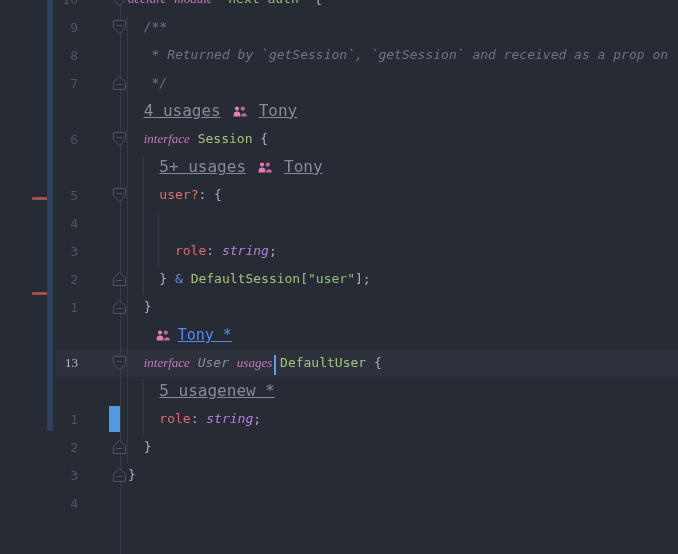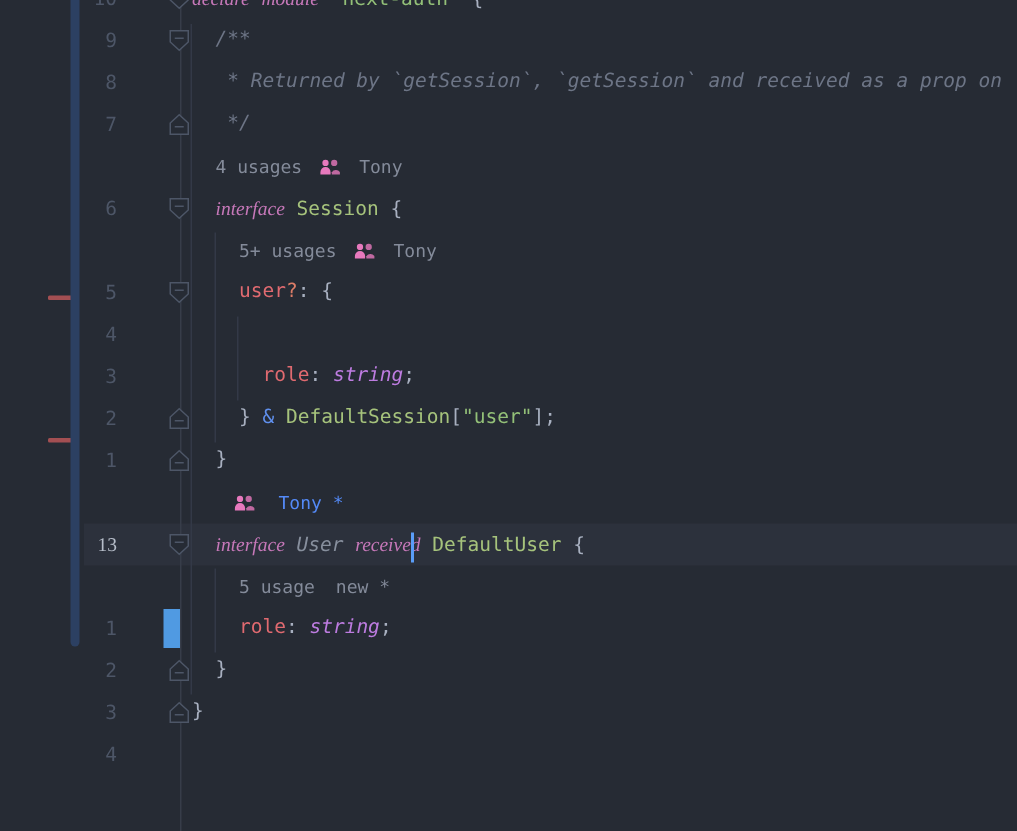--- a/index.html
+++ b/index.html
@@ -19,25 +19,25 @@
   .row{display:flex;height:28px;align-items:center;position:relative;}
   .lnum{width:78px;text-align:right;color:var(--line-number);flex:0 0 78px;
     font-size:13px;user-select:none;}
   .row.current .lnum{color:var(--line-number-current);font-family:Liberation Serif, serif;}
   .foldcol{flex:0 0 50px;position:relative;height:28px;}
   .foldcol svg{position:absolute;left:34px;top:6px;}
   .code{flex:1;white-space:pre;color:var(--punctuation);line-height:28px;}
   .inlay{flex:1;white-space:pre;color:var(--inlay);line-height:28px;
     display:flex;align-items:center;}
   .inlay .pad{font-size:13px;}
-  .inlay .usages,.inlay .author{font-size:12px;color:var(--inlay);}
-  .inlay .author{margin-left:14px;}
+  .inlay .usages,.inlay .author{font-size:16px;color:var(--inlay);text-decoration:underline;}
+  .inlay .author{}
   .inlay .usersicon{display:inline-flex;margin-left:12px;margin-right:4px;}
   .inlay .usersicon + .author{margin-left:8px;}
-  .inlay .link{font-size:12px;color:var(--link);margin-left:12px;}
+  .inlay .link{font-size:15px;color:var(--link);text-decoration:underline;margin-left:4px;}
   .tk-kw{color:var(--keyword);font-style:italic;font-family:Liberation Serif, serif;}
   .tk-typ{color:var(--type);}
   .tk-str{color:var(--string);}
   .tk-prop{color:var(--property);}
   .tk-q{color:var(--question);}
   .tk-pun{color:var(--punctuation);}
   .tk-tkw{color:var(--type-keyword);font-style:italic;}
   .tk-cmt{color:var(--comment);font-style:italic;}
   .tk-unused{color:var(--unused);font-style:italic;}
   .tk-amp{color:var(--ampersand);}
@@ -172,21 +172,21 @@
             </svg></span><span class="link">Tony *</span></div>
       </div>
       <div class="row current">
         <div class="lnum">13</div>
         <div class="foldcol">
           <svg width="15" height="16" viewBox="0 0 15 16">
             <path d="M1.5 1.5 h12 v7.5 L7.5 14.5 L1.5 9 Z" fill="var(--background)" stroke="var(--fold-marker)"></path>
             <path d="M4.5 6.5 h6" stroke="var(--fold-marker)"></path>
           </svg>
         </div>
-        <div class="code"><span class="tk-pln">  </span><span class="tk-kw">interface</span><span class="tk-pln"> </span><span class="tk-unused">User</span><span class="tk-pln"> </span><span class="tk-kw">received</span><span class="tk-pln"> </span><span class="tk-typ">DefaultUser</span><span class="tk-pun"> {</span></div>
+        <div class="code"><span class="tk-pln">  </span><span class="tk-kw">interface</span><span class="tk-pln"> </span><span class="tk-unused">User</span><span class="tk-pln"> </span><span class="tk-kw">usages</span><span class="tk-pln"> </span><span class="tk-typ">DefaultUser</span><span class="tk-pun"> {</span></div>
       </div>
       <div class="row">
         <div class="lnum"></div>
         <div class="foldcol"></div>
         <div class="inlay"><span class="pad">    </span><span class="usages">5 usage</span><span class="author">new *</span></div>
       </div>
       <div class="row">
         <div class="lnum">1</div>
         <div class="foldcol"></div>
         <div class="code"><span class="tk-pln">    </span><span class="tk-prop">role</span><span class="tk-pun">: </span><span class="tk-tkw">string</span><span class="tk-pun">;</span></div>

